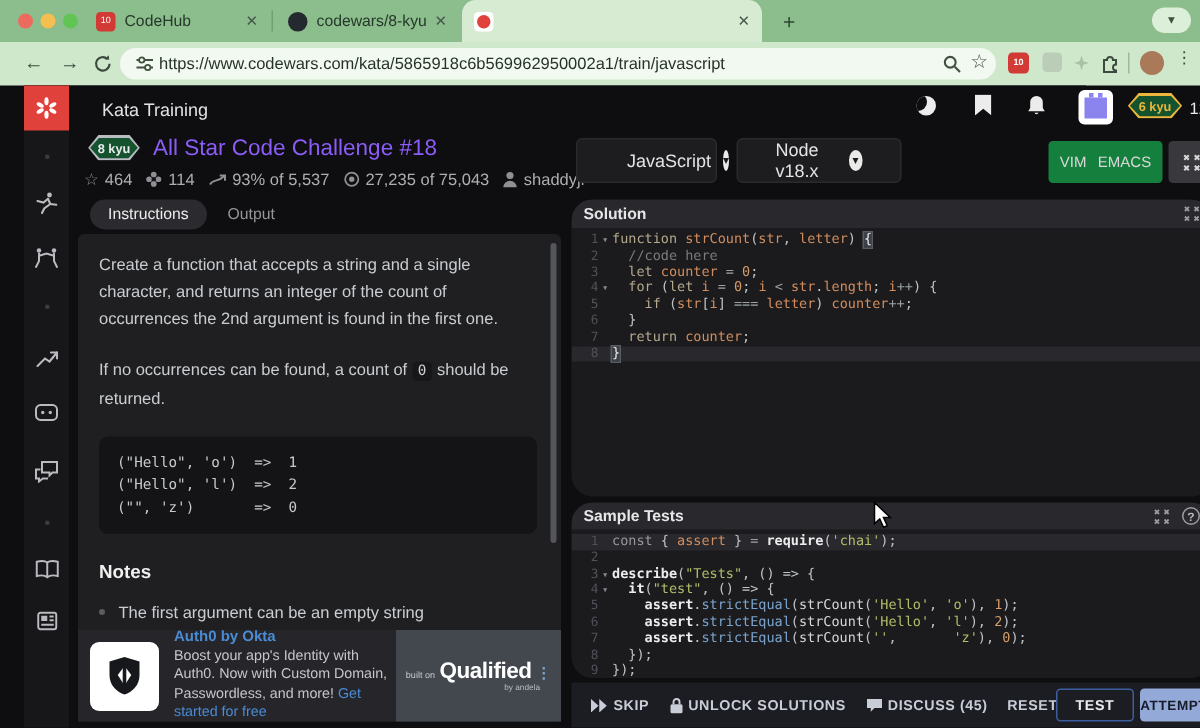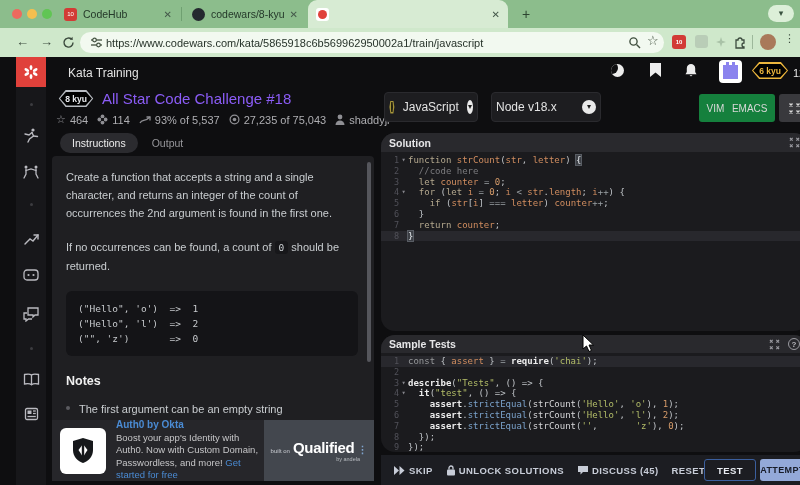--- a/index.html
+++ b/index.html
@@ -49,30 +49,30 @@
               clip-path:polygon(0 0,100% 0,100% 100%,50% 68%,0 100%); }
   #avatar-user { position:absolute; left:703px; top:3px; width:23px; height:23px; border-radius:4px;
                  background:#fff; overflow:hidden; }
   #avatar-user .blob { position:absolute; left:4px; top:5px; width:15px; height:14px; background:#8b83ee; }
   #avatar-user .blob:before { content:""; position:absolute; left:3px; top:-3px; width:3px; height:3px;
                  background:#8b83ee; box-shadow:6px 0 #8b83ee; }
   .hexbadge { clip-path:polygon(7% 50%,24% 0,76% 0,93% 50%,76% 100%,24% 100%);
               display:flex; align-items:center; justify-content:center; position:absolute; }
   .hexinner { clip-path:polygon(7% 50%,24% 0,76% 0,93% 50%,76% 100%,24% 100%);
               width:calc(100% - 3px); height:calc(100% - 3px); display:flex; align-items:center;
-              justify-content:center; background:#000000; font-weight:bold; }
+              justify-content:center; background:#14532d; font-weight:bold; }
   #honor { position:absolute; left:777px; top:10px; font-size:11px; color:#e8e8e8; }
 
   #kata-title { position:absolute; left:86px; top:33px; font-size:15px; font-weight:normal; color:#8b5cf6; }
   #stats { position:absolute; left:40px; top:56px; display:flex; align-items:center; gap:9px;
            font-size:11px; color:#aeaeb2; }
   .stat { display:flex; align-items:center; gap:4px; }
 
   .selpill { position:absolute; top:35px; height:30px; background:#1d1d20; border:1px solid #2a2a2e;
-             border-radius:4px; display:flex; align-items:center; padding:0 4px; gap:8px;
+             border-radius:4px; display:flex; align-items:center; padding:0 25px; gap:8px;
              font-size:12px; color:#e3e3e3; }
   .chev { width:14px; height:14px; border-radius:50%; background:#e9e9e9; color:#1c1c1c;
           font-size:8px; text-align:center; line-height:14px; margin-left:auto; }
   #editor-modes { position:absolute; left:683px; top:37px; width:76px; height:28px; background:#15803d;
                   border-radius:3px; display:flex; align-items:center; justify-content:space-evenly;
                   font-size:10px; color:#d8d8d8; }
   #fullscreen-box { position:absolute; left:763px; top:37px; width:30px; height:28px; background:#39393d;
                     border-radius:3px; display:flex; align-items:center; justify-content:center; }
 
   

